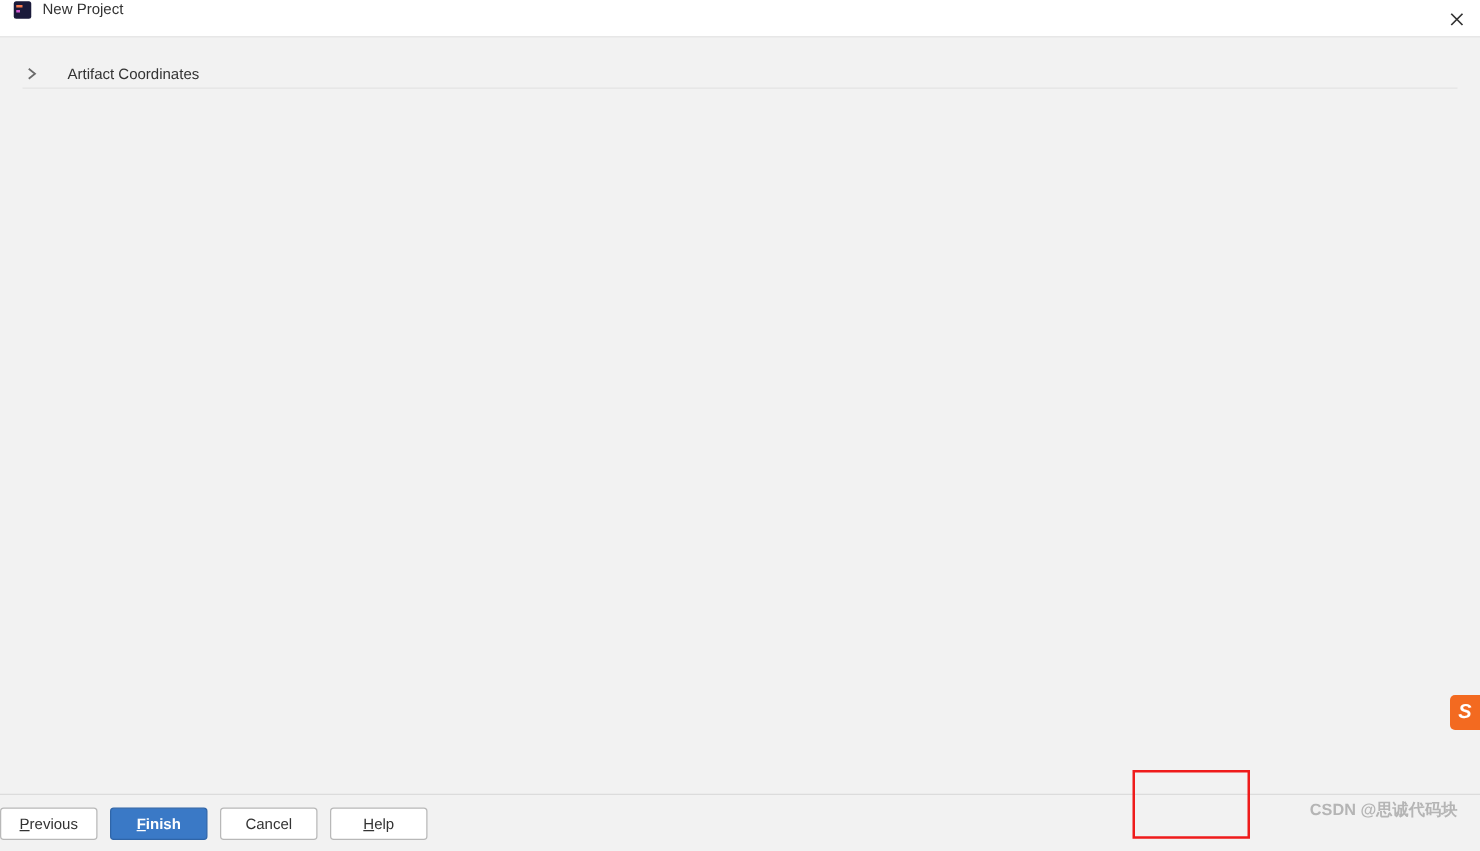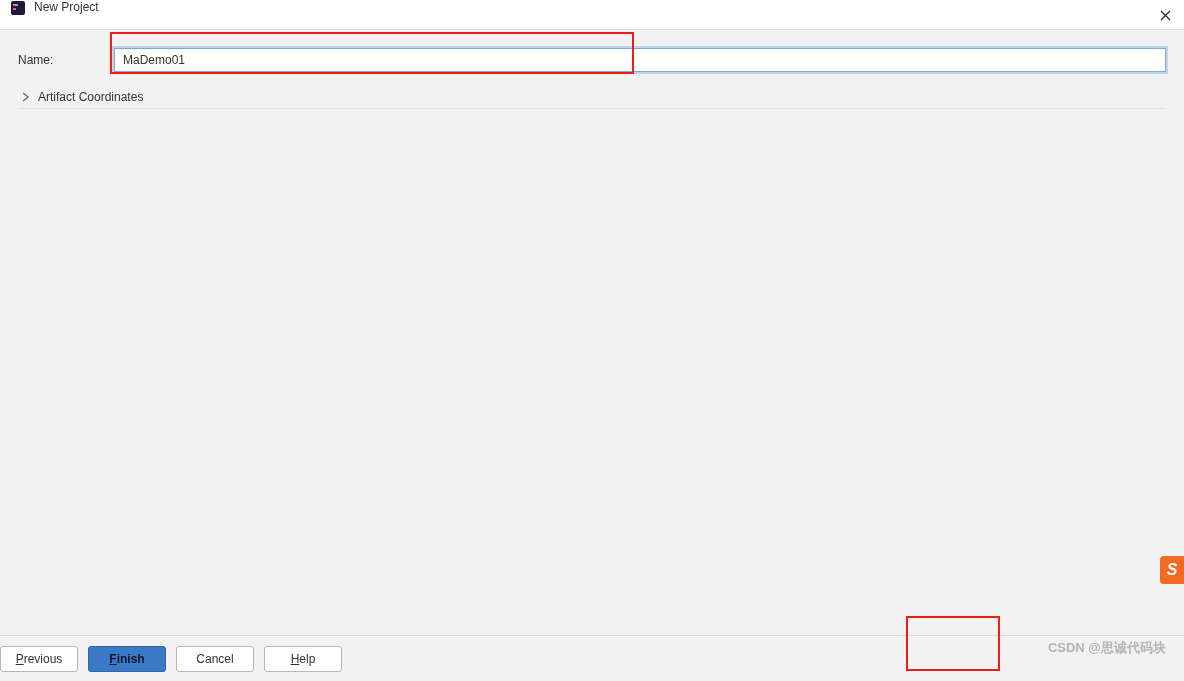--- a/index.html
+++ b/index.html
@@ -80,20 +80,21 @@
       font-size: 13px;
     }
     .artifact-row {
       display: flex;
       align-items: center;
       padding: 4px 0 4px 4px;
       cursor: pointer;
       border-bottom: 1px solid #e4e4e4;
       width: calc(100% - 36px);
       margin-left: 18px;
+      gap: 16px;
     }
     .chevron {
       width: 10px; height: 10px; margin-right: 6px;
       display: inline-flex; align-items: center;
     }
     .button-bar {
       position: absolute;
       bottom: 0; left: 0; right: 0;
       height: 46px;
       background: #f2f2f2;
@@ -110,21 +111,21 @@
       background: #fff;
       font-size: 12px;
       color: #333;
       cursor: pointer;
       border-radius: 3px;
       padding: 0 10px;
     }
     .btn.primary {
       background: #3a79c6;
       border: 1px solid #2f65a8;
-      color: #0f172a;
+      color: #ffffff;
       font-weight: 600;
     }
     .btn .ul { text-decoration: underline; }
     .watermark {
       position: absolute;
       right: 18px; bottom: 24px;
       color: rgba(120,120,120,0.5);
       font-size: 13px;
       z-index: 20;
       pointer-events: none;
@@ -155,27 +156,20 @@
   </span>
   <span class="title">New Project</span>
   <span class="close">
     <svg width="11" height="11" viewBox="0 0 11 11">
         <path d="M1 1 L10 10 M10 1 L1 10" stroke="#333" stroke-width="1.4"></path>
       </svg>
   </span>
 </div>
 
 <div class="form-area">
-  <div class="row">
-    <div class="label">Name:</div>
-    <div class="field-wrap">
-      <input class="text-input focus" type="text" value="MaDemo01" style="">
-      <div class="red-box" style="left:-4px; top:-16px; width:524px; height:42px;"></div>
-    </div>
-  </div>
 
 </div>
 
 <div class="artifact-row">
   <span class="chevron">
     <svg width="8" height="10" viewBox="0 0 8 10">
         <path d="M1 1 L6 5 L1 9" fill="none" stroke="#6b6b6b" stroke-width="1.4"></path>
       </svg>
   </span>
   <span>Artifact Coordinates</span>

